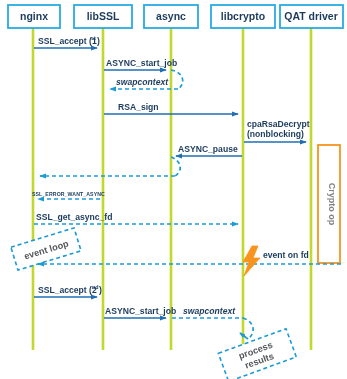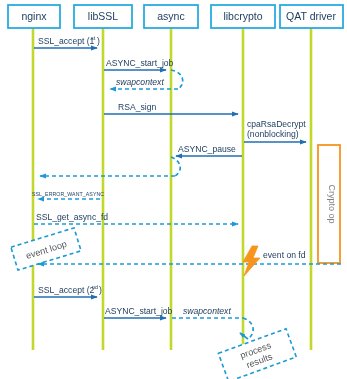--- a/index.html
+++ b/index.html
@@ -9,20 +9,21 @@
   }
   body {
     font-family: "Liberation Sans", sans-serif;
   }
   #diagram-root {
     position: relative;
     width: 347px;
     height: 379px;
     overflow: hidden;
     background: #ffffff;
+    font-weight: bold;
   }
   #diagram-svg {
     position: absolute;
     left: 0;
     top: 0;
     width: 347px;
     height: 379px;
   }
   .lane-title {
     font-family: "Liberation Sans", sans-serif;

